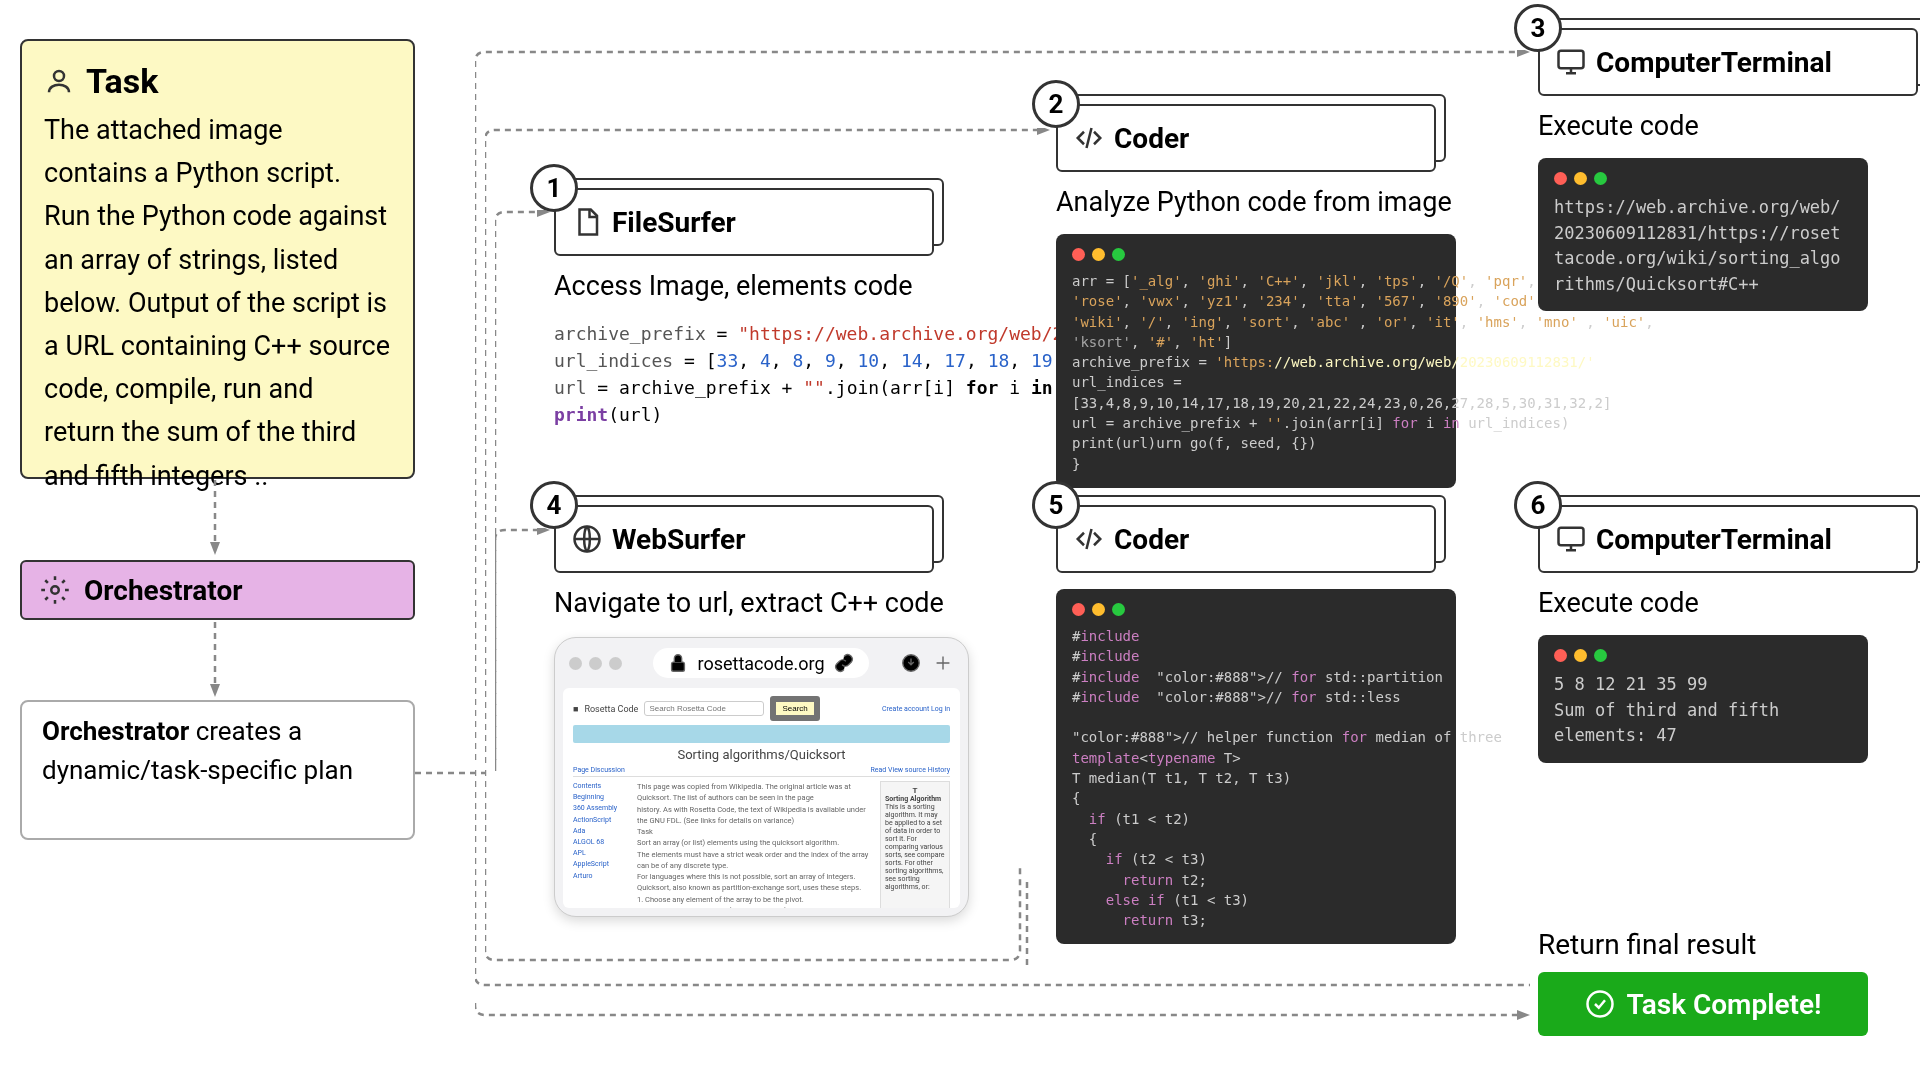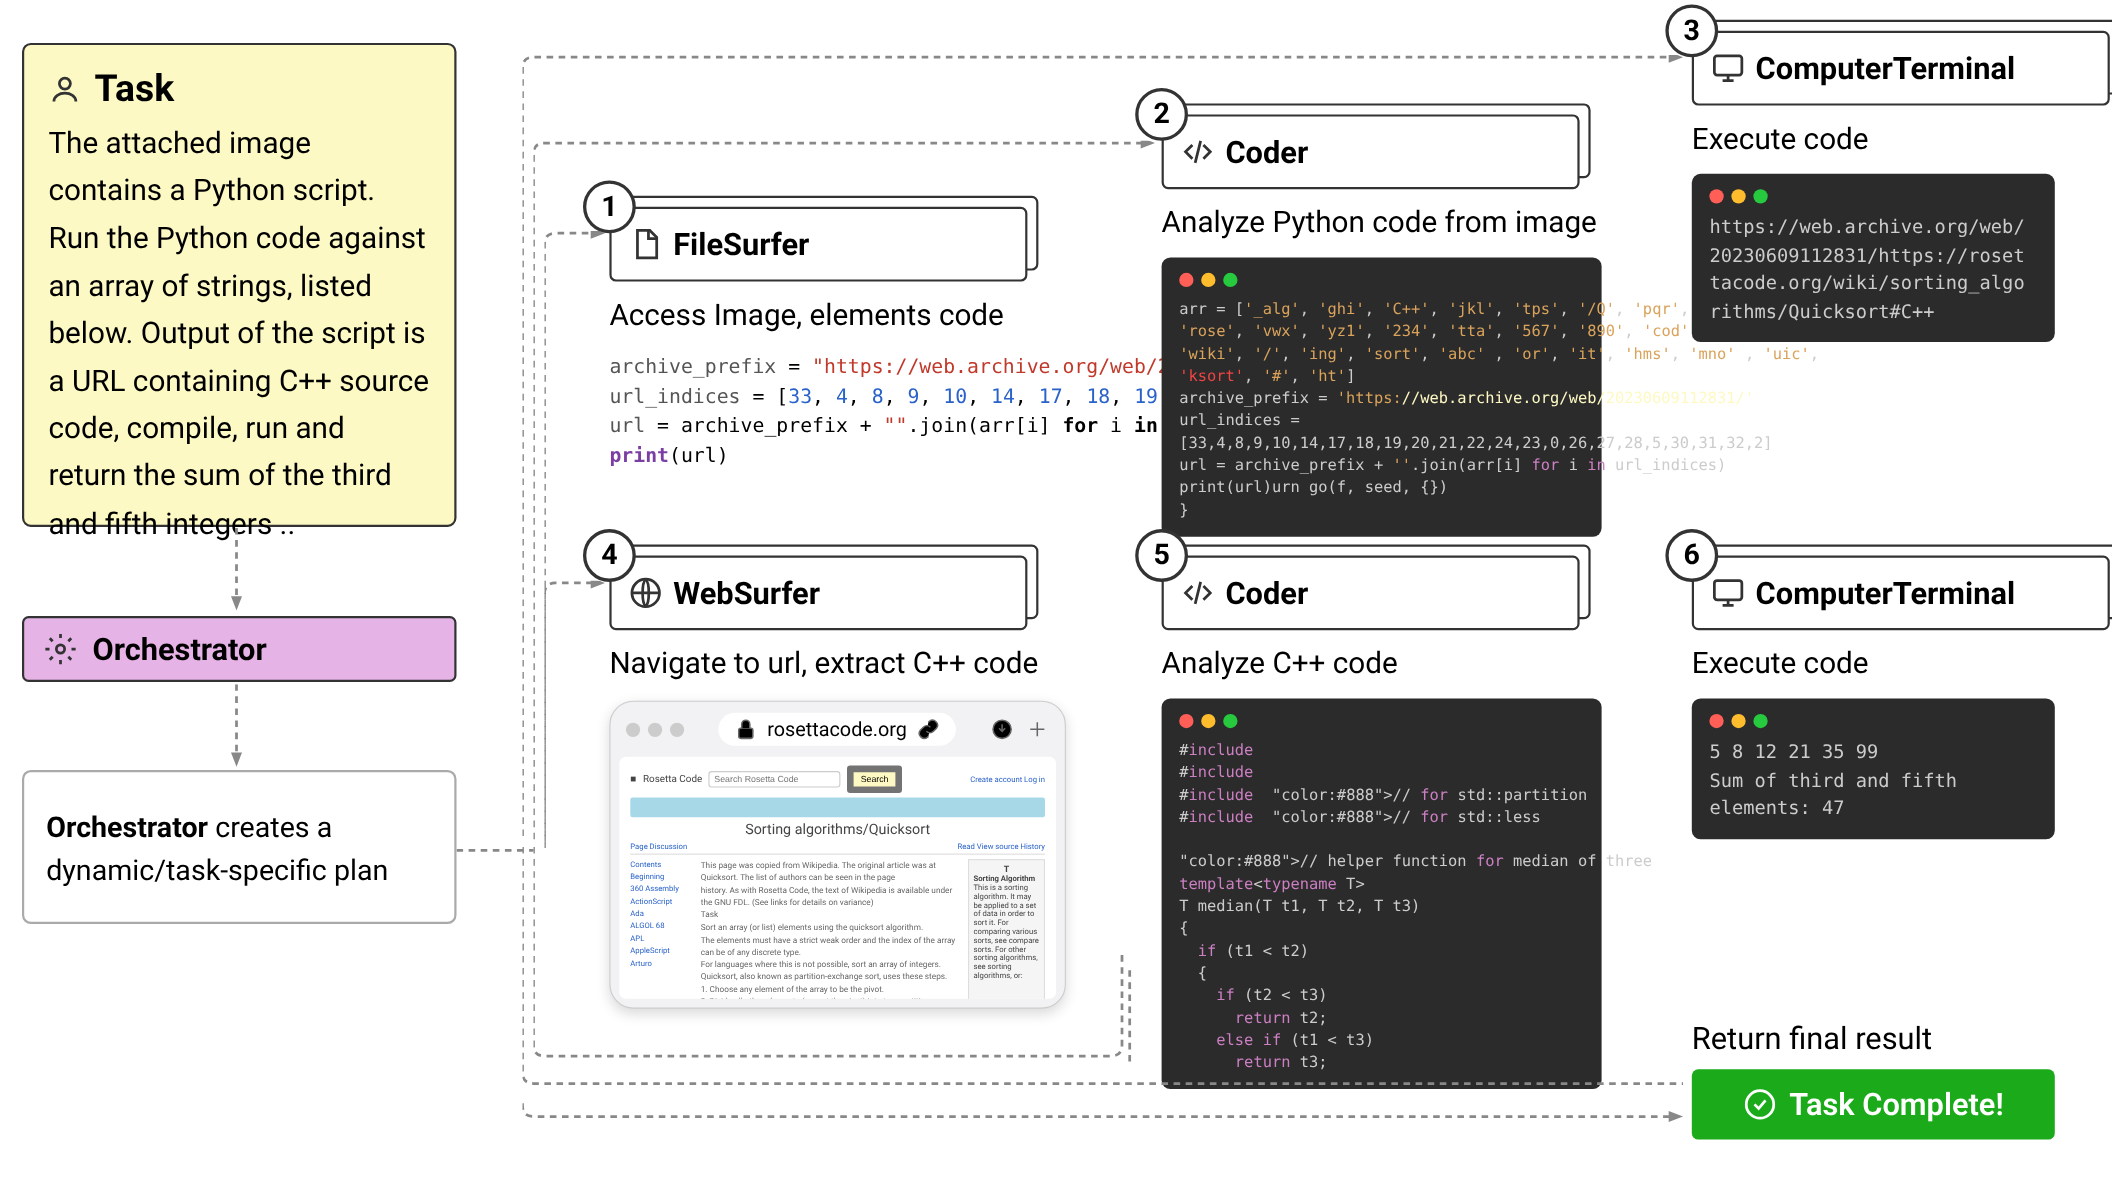--- a/index.html
+++ b/index.html
@@ -4,21 +4,21 @@
 <style>
 * { box-sizing: border-box; margin: 0; padding: 0; }
 body { font-family: -apple-system, BlinkMacSystemFont, "Segoe UI", Roboto, Arial, sans-serif; background: #fff; width: 1920px; height: 1083px; position: relative; }
 
 .task-box { position: absolute; left: 20px; top: 39px; width: 395px; height: 440px; background: #fdf9c4; border: 2px solid #333; border-radius: 8px; padding: 20px 22px; }
 .task-title { font-size: 34px; font-weight: 700; display: flex; align-items: center; gap: 12px; }
 .task-body { font-size: 27px; line-height: 1.6; margin-top: 8px; }
 
 .orch-box { position: absolute; left: 20px; top: 560px; width: 395px; height: 60px; background: #e6b3e6; border: 2px solid #333; border-radius: 6px; display: flex; align-items: center; padding: 0 18px; gap: 14px; font-size: 28px; font-weight: 700; }
 
-.plan-box { position: absolute; left: 20px; top: 700px; width: 395px; height: 140px; background: #fff; border: 2px solid #aaa; border-radius: 8px; padding: 32px 20px; font-size: 26px; line-height: 1.5; }
+.plan-box { position: absolute; left: 20px; top: 700px; width: 395px; height: 140px; background: #fff; border: 2px solid #aaa; border-radius: 8px; padding: 10px 20px; font-size: 26px; line-height: 1.5; }
 .plan-box b { font-weight: 700; }
 
 
 .agent { position: absolute; }
 .agent-card { position: relative; width: 380px; height: 68px; background: #fff; border: 2px solid #333; border-radius: 6px; display: flex; align-items: center; padding-left: 56px; font-size: 28px; font-weight: 700; gap: 14px; }
 .agent-card-shadow { position: absolute; left: 10px; top: -10px; width: 380px; height: 68px; border: 2px solid #333; border-radius: 6px; background: #fff; z-index: -1; }
 .agent-num { position: absolute; left: -26px; top: -26px; width: 48px; height: 48px; border-radius: 50%; background: #fff; border: 3px solid #333; display: flex; align-items: center; justify-content: center; font-size: 26px; font-weight: 700; z-index: 10; }
 .agent-sub { font-size: 27px; margin-top: 14px; }
 
 
@@ -128,21 +128,21 @@
   <div class="agent-sub">Analyze  Python code from image</div>
   <div class="terminal term-sm" style="width:400px; margin-top:16px;">
     <div class="term-dots">
         <div class="dot dr"></div>
         <div class="dot dy"></div>
         <div class="dot dg"></div>
       </div>
     <div id="coder1-lines" style="white-space:pre;">arr = [<span style="color:#d9a35b">'_alg'</span>, <span style="color:#d9a35b">'ghi'</span>, <span style="color:#d9a35b">'C++'</span>, <span style="color:#d9a35b">'jkl'</span>, <span style="color:#d9a35b">'tps'</span>, <span style="color:#d9a35b">'/Q'</span>, <span style="color:#d9a35b">'pqr'</span>, <span style="color:#d9a35b">'stu'</span>, <span style="color:#d9a35b">':'</span>, <span style="color:#d9a35b">'<span style="color:#888">//'</span>,</span>
 <span style="color:#d9a35b">'rose'</span>, <span style="color:#d9a35b">'vwx'</span>, <span style="color:#d9a35b">'yz1'</span>, <span style="color:#d9a35b">'234'</span>, <span style="color:#d9a35b">'tta'</span>, <span style="color:#d9a35b">'567'</span>, <span style="color:#d9a35b">'890'</span>, <span style="color:#d9a35b">'cod'</span>, <span style="color:#d9a35b">'e.'</span>, <span style="color:#d9a35b">'or'</span>, <span style="color:#d9a35b">'g/'</span>,
 <span style="color:#d9a35b">'wiki'</span>, <span style="color:#d9a35b">'/'</span>, <span style="color:#d9a35b">'ing'</span>, <span style="color:#d9a35b">'sort'</span>, <span style="color:#d9a35b">'abc'</span> , <span style="color:#d9a35b">'or'</span>, <span style="color:#d9a35b">'it'</span>, <span style="color:#d9a35b">'hms'</span>, <span style="color:#d9a35b">'mno'</span> , <span style="color:#d9a35b">'uic'</span>,
-<span style="color:#ef4444">'ksort'</span>, <span style="color:#d9a35b">'#'</span>, <span style="color:#d9a35b">'ht'</span>]
+<span style="color:#a3a3a3">'ksort'</span>, <span style="color:#d9a35b">'#'</span>, <span style="color:#d9a35b">'ht'</span>]
 archive_prefix = <span style="color:#d9a35b">'https:<span style="color:#fef9c3">//web.archive.org/web/20230609112831/'</span></span>
 url_indices =
 [33,4,8,9,10,14,17,18,19,20,21,22,24,23,0,26,27,28,5,30,31,32,2]
 url = archive_prefix + <span style="color:#d9a35b">''</span>.join(arr[i] <span style="color:#cc7fc2">for</span> i <span style="color:#cc7fc2">in</span> url_indices)
 print(url)urn go(f, seed, {})
 }</div>
   </div>
 </div>
 
 <div class="agent" style="left:1538px; top:28px;">
@@ -248,21 +248,20 @@
   <div class="agent-card-shadow"></div>
   <div class="agent-card">
     <div class="agent-num">5</div>
     <span class="icon" style="position:absolute; left:16px;">
       <svg viewBox="0 0 24 24">
           <path d="M8 7l-5 5 5 5M16 7l5 5-5 5M14 4l-4 16"></path>
         </svg>
     </span>
     <span>Coder</span>
   </div>
-  <div class="agent-sub">Analyze C++ code</div>
   <div class="terminal term-sm" style="width:400px; margin-top:16px;">
     <div class="term-dots">
         <div class="dot dr"></div>
         <div class="dot dy"></div>
         <div class="dot dg"></div>
       </div>
     <div id="coder2-lines" style="white-space:pre;">#<span style="color:#cc7fc2">include</span> <iostream>
 #<span style="color:#cc7fc2">include</span> <vector>
 #<span style="color:#cc7fc2">include</span> <algorithm> <span style="&lt;span">"color:#888"</span>&gt;// <span style="color:#cc7fc2">for</span> std::partition
 #<span style="color:#cc7fc2">include</span> <functional> <span style="&lt;span">"color:#888"</span>&gt;// <span style="color:#cc7fc2">for</span> std::less

